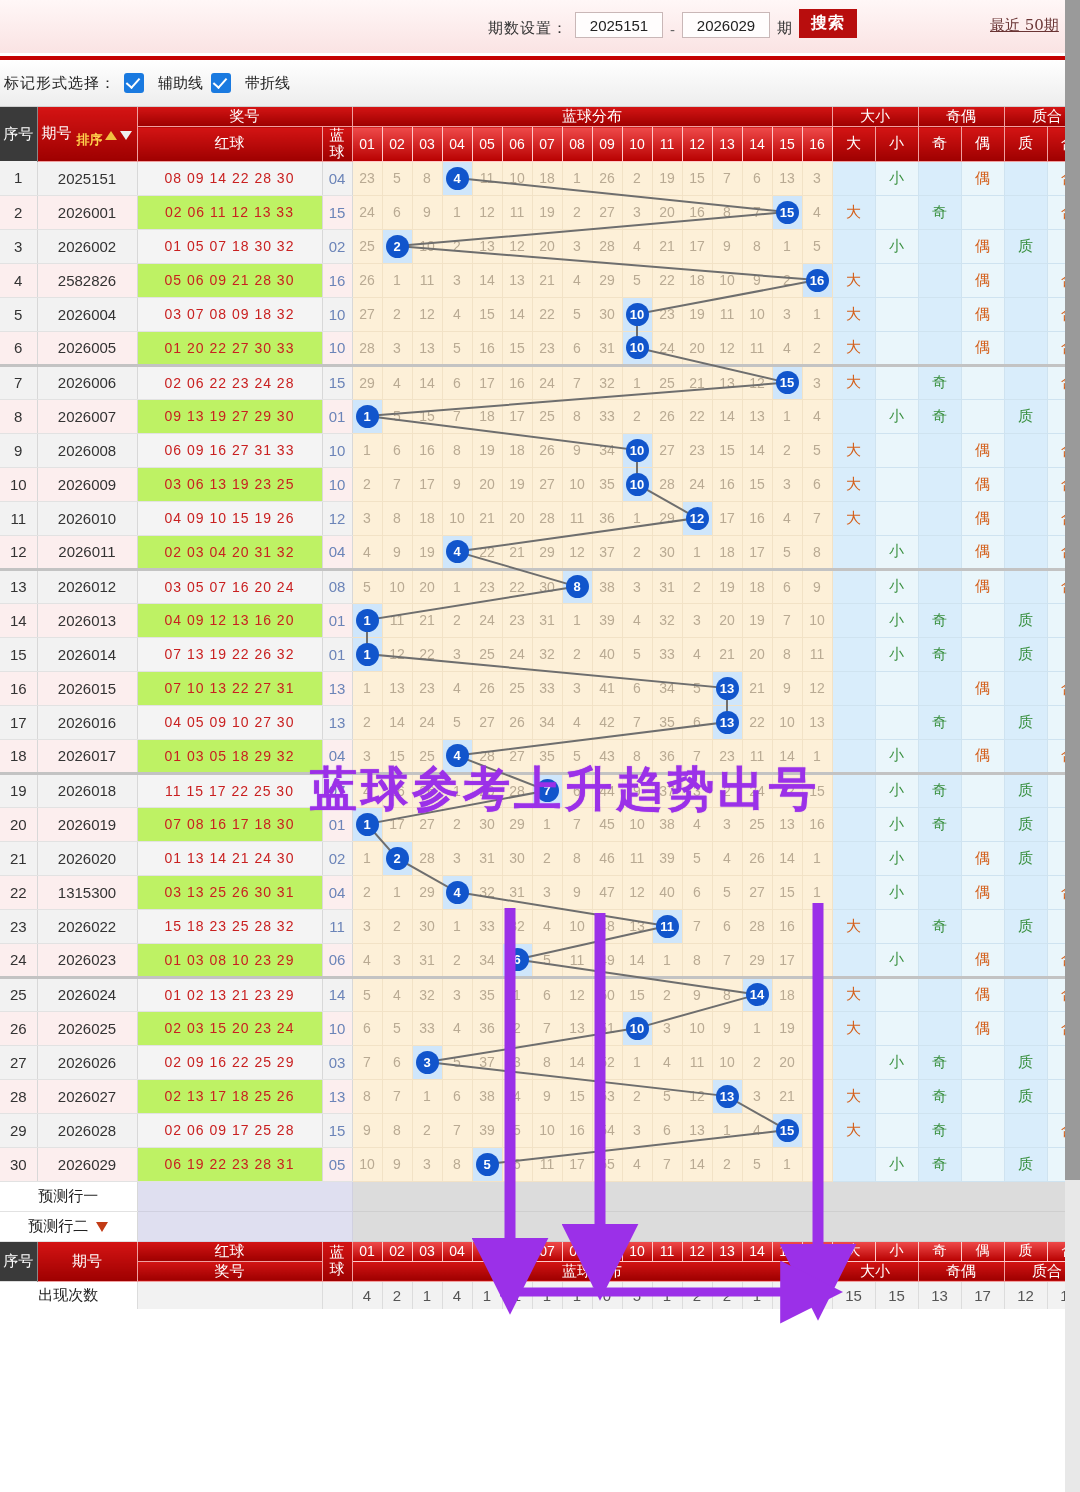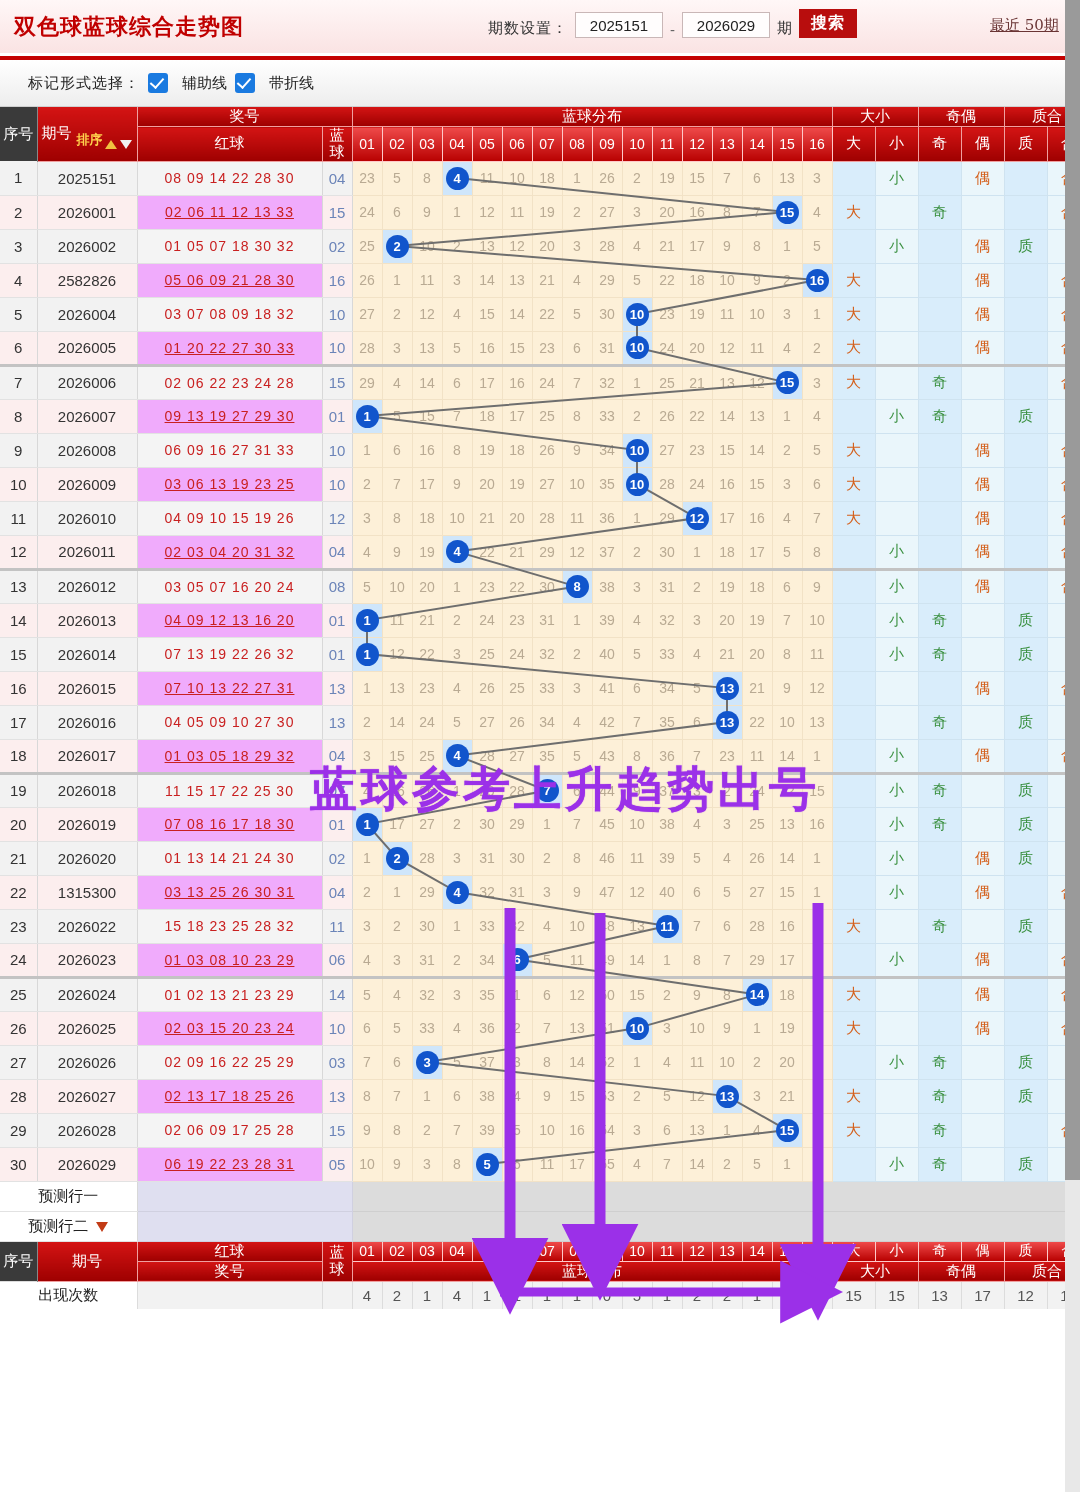--- a/index.html
+++ b/index.html
@@ -40,21 +40,21 @@
     position:absolute; left:990px; top:16px; font-size:15px; color:#6a3535;
     text-decoration:underline; white-space:nowrap;
     font-family:"DejaVu Serif","Liberation Serif",serif;
   }
   .redline{ height:4px; background:#c40000; width:1065px; }
   .thinline{height:3px;background:#fff;width:1065px;}
 
   
   .optbar{
     height:47px; width:1065px; background:linear-gradient(#ffffff,#ededed);
-    display:flex; align-items:center; padding-left:28px; gap:8px;
+    display:flex; align-items:center; padding-left:4px; gap:8px;
     border-bottom:1px solid #cfcfcf;
   }
   .optlabel{font-size:15px;color:#222;letter-spacing:1px;
     font-family:"DejaVu Serif","Liberation Serif",serif;}
   .chkwrap{display:flex;align-items:center;gap:14px;}
   .chk{
     width:20px;height:20px;background:#1a7ae0;border-radius:3px;position:relative;
     display:inline-block;
   }
   .chk:after{
@@ -82,21 +82,21 @@
     border-right:1px solid #ffc9c9;border-bottom:1px solid #ffc9c9;
     font-family:"Liberation Sans",sans-serif;font-weight:normal;
   }
   .hdr-dark{
     background:#3a3a3a;color:#fff;text-align:center;vertical-align:middle;
     font-size:15px;border-right:1px solid #888;
     font-family:"DejaVu Serif","Liberation Serif",serif;font-weight:normal;
   }
   .vert{ line-height:1.12; }
 
-  .sortwrap{display:inline-flex;align-items:flex-end;gap:3px;vertical-align:middle;margin-top:12px;}
+  .sortwrap{display:inline-flex;align-items:flex-start;gap:3px;vertical-align:middle;margin-top:12px;}
   .sortword{font-size:13px;color:#ffd24d;font-weight:bold;
     font-family:"DejaVu Serif","Liberation Serif",serif;}
   .arrowup,.arrowdn{width:0;height:0;display:inline-block;}
   .arrowup{border-left:6px solid transparent;border-right:6px solid transparent;border-bottom:9px solid #f0c040;}
   .arrowdn{border-left:6px solid transparent;border-right:6px solid transparent;border-top:9px solid #f0f0f0;}
 
   
   td.seq{
     background:#f2f2f2;text-align:center;font-size:15px;color:#333;
     border-right:1px solid #d8d8d8;border-bottom:1px solid #e2e2e2;height:34px;
@@ -109,21 +109,21 @@
   td.red-balls{
     background:#f4f4f4;text-align:center;font-size:14px;color:#c92020;
     letter-spacing:1px;border-right:1px solid #d8d8d8;border-bottom:1px solid #e2e2e2;
     white-space:nowrap;font-family:"Liberation Sans",sans-serif;
   }
   td.blue-ball{
     background:#f2f2f2;text-align:center;font-size:15px;color:#6b84b8;
     border-right:1px solid #d8d8d8;border-bottom:1px solid #e2e2e2;
   }
   tr.alt td.seq, tr.alt td.issue, tr.alt td.blue-ball{background:#fceeee;}
-  tr.alt td.red-balls{background:#f0abfc;text-decoration:underline;}
+  tr.alt td.red-balls{background:#bef264;}
 
   td.dist{
     background:#fdf0d8;text-align:center;font-size:14px;color:#b9aa93;
     border-right:1px solid #f2e2c6;border-bottom:1px solid #f2e2c6;
     position:relative;font-family:"Liberation Sans",sans-serif;
   }
   td.dist.hit{ background:#cfe6fb; }
   .ball{
     display:inline-block;width:23px;height:23px;line-height:23px;border-radius:50%;
     background:#1155cc;color:#fff;font-size:13px;text-align:center;font-weight:bold;
@@ -182,21 +182,20 @@
   
   .scrollbar{
     position:absolute;right:0;top:0;width:15px;height:1492px;background:#e8e8e8;z-index:30;
   }
   .scrollthumb{position:absolute;right:0;top:0;width:15px;height:1180px;background:#9a9a9a;}
 </style>
 </head>
 <body>
 
 <div class="topbar">
-  <div class="title">双色球蓝球综合走势图</div>
   <div class="ctrls">
     <span class="ctrl-label">期数设置：</span>
     <input class="txtinput" value="2025151" style="">
     <span class="dash">-</span>
     <input class="txtinput" value="2026029" style="">
     <span class="qi">期</span>
     <button class="searchbtn">搜索</button>
   </div>
   <a class="recent" href="#">最近 50期</a>
 </div>

